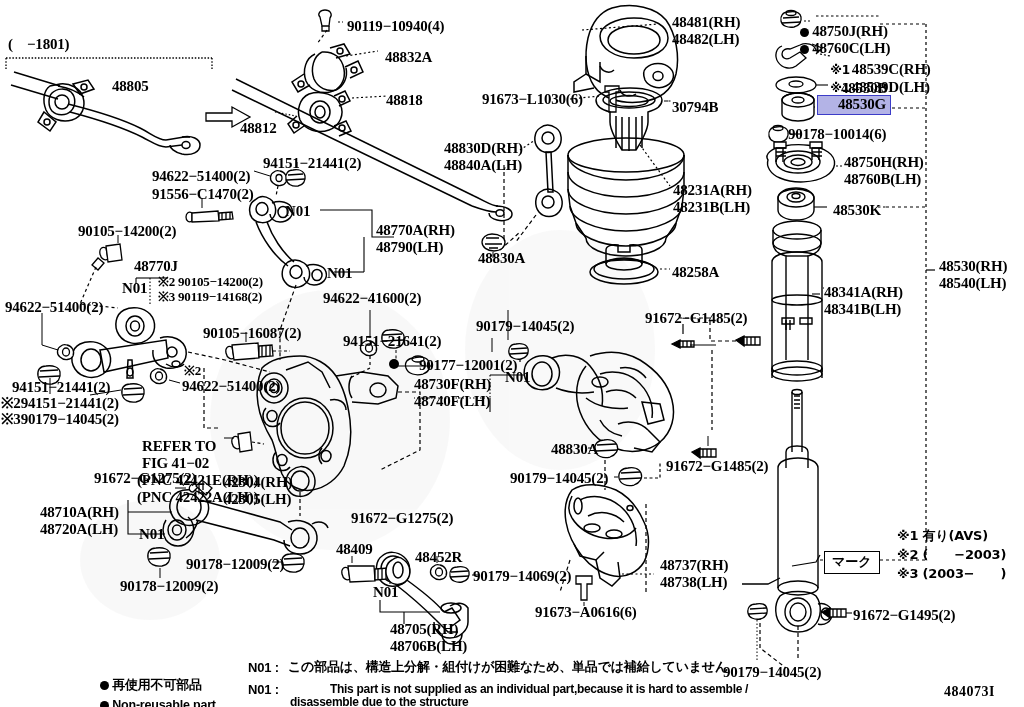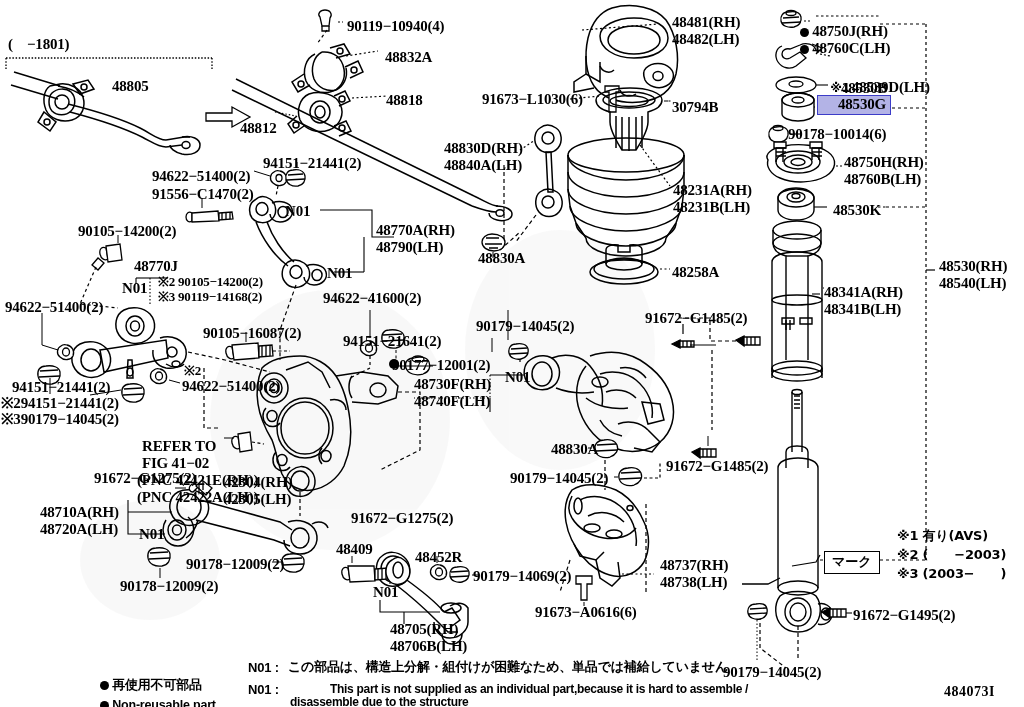--- a/index.html
+++ b/index.html
@@ -668,21 +668,21 @@
   <div class="lbl" style="left:327px;top:265px;">N01</div>
   <div class="lbl" style="left:78px;top:223px;">90105−14200(2)</div>
   <div class="lbl" style="left:134px;top:258px;">48770J</div>
   <div class="lbl" style="left:122px;top:280px;">N01</div>
   <div class="lbl sm" style="left:158px;top:274px;">※2 90105−14200(2)</div>
   <div class="lbl sm" style="left:158px;top:289px;">※3 90119−14168(2)</div>
   <div class="lbl" style="left:5px;top:299px;">94622−51400(2)</div>
   <div class="lbl" style="left:203px;top:325px;">90105−16087(2)</div>
   <div class="lbl" style="left:323px;top:290px;">94622−41600(2)</div>
   <div class="lbl" style="left:343px;top:333px;">94151−21641(2)</div>
-  <div class="lbl" style="left:392px;top:357px;">90177−12001(2)</div>
+  <div class="lbl" style="left:419px;top:357px;">90177−12001(2)</div>
   <div class="lbl" style="left:12px;top:379px;">94151−21441(2)</div>
   <div class="lbl" style="left:1px;top:395px;">※294151−21441(2)</div>
   <div class="lbl" style="left:1px;top:411px;">※390179−14045(2)</div>
   <div class="lbl sm" style="left:184px;top:363px;">※2</div>
   <div class="lbl" style="left:182px;top:378px;">94622−51400(2)</div>
   <div class="lbl" style="left:476px;top:318px;">90179−14045(2)</div>
   <div class="lbl" style="left:505px;top:369px;">N01</div>
   <div class="lbl" style="left:414px;top:376px;">48730F(RH)</div>
   <div class="lbl" style="left:414px;top:393px;">48740F(LH)</div>
   <div class="lbl" style="left:551px;top:441px;">48830A</div>
@@ -713,20 +713,23 @@
   <div class="lbl" style="left:142px;top:455px;">FIG 41−02</div>
   <div class="lbl" style="left:137px;top:472px;">(PNC 42421E(RH))</div>
   <div class="lbl" style="left:137px;top:489px;">(PNC 42422A(LH))</div>
 
   <div class="lbl" style="left:786px;top:6px;">
     <span class="bullet"></span><span>48750J(RH)</span>
   </div>
   <div class="lbl" style="left:786px;top:23px;">
     <span class="bullet"></span><span>48760C(LH)</span>
   </div>
+  <div class="lbl" style="left:816px;top:44px;">
+    <span class="lbl jp" style="position:static;font-size:12px;">※1</span><span style="margin-left:2px;">48539C(RH)</span>
+  </div>
   <div class="lbl" style="left:816px;top:62px;">
     <span class="lbl jp" style="position:static;font-size:12px;">※1</span><span style="margin-left:2px;">48539D(LH)</span>
   </div>
   <div class="lbl" style="left:833px;top:80px;padding-left:8px;">48530B</div>
 
   <div class="lbl hl" style="left:817px;top:95px;">48530G</div>
 
   <div class="lbl" style="left:788px;top:126px;">90178−10014(6)</div>
   <div class="lbl" style="left:844px;top:154px;">48750H(RH)</div>
   <div class="lbl" style="left:844px;top:171px;">48760B(LH)</div>

